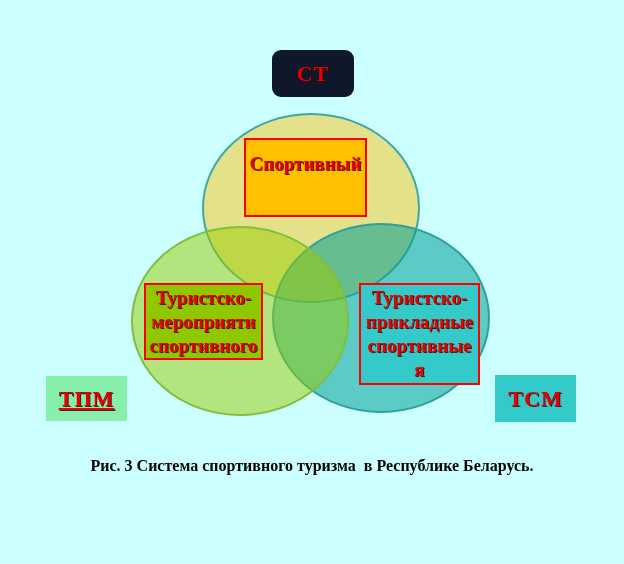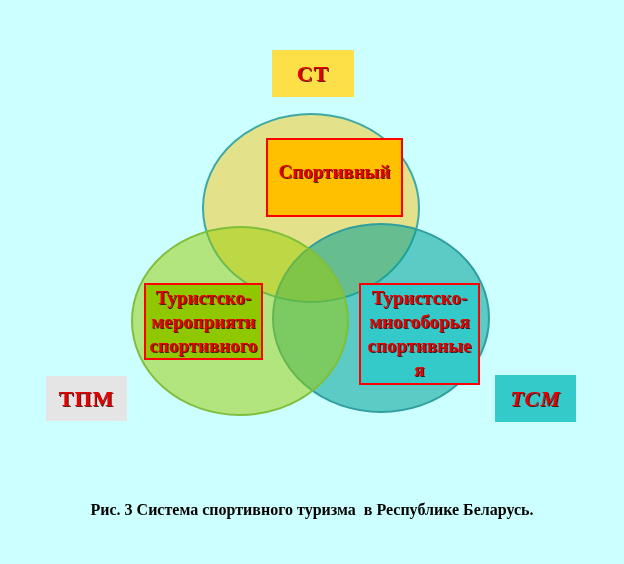--- a/index.html
+++ b/index.html
@@ -29,82 +29,82 @@
     align-items: center;
     justify-content: center;
     font-size: 22px;
     font-weight: bold;
     color: #e60000;
     text-shadow: 1px 1px 0 rgba(60, 0, 0, 0.85);
     letter-spacing: 1px;
   }
   .tag.st  { left: 272px; top: 50px;  width: 82px; height: 47px; }
   .tag.tpm { left: 46px;  top: 376px; width: 81px; height: 45px; }
-  .tag.tsm { left: 495px; top: 375px; width: 81px; height: 47px; font-style: italic; }
+  .tag.tsm { left: 495px; top: 375px; width: 81px; height: 47px; }
   .label-box {
     position: absolute;
     box-sizing: border-box;
     border: 2px solid #ff0000;
     text-align: center;
     font-size: 19px;
     font-weight: bold;
     line-height: 24px;
     color: #e60000;
     text-shadow: 1px 1px 0 rgba(60, 0, 0, 0.85);
   }
-  .label-box.sport { left: 266px; top: 138px; width: 137px; height: 79px;  padding-top: 20px; }
+  .label-box.sport { left: 244px; top: 138px; width: 123px; height: 79px;  padding-top: 12px; }
   .label-box.tpm   { left: 144px; top: 283px; width: 119px; height: 77px;  padding-top: 1px; }
   .label-box.tsm   { left: 359px; top: 283px; width: 121px; height: 102px; padding-top: 1px; }
   .caption {
     position: absolute;
     left: 0;
     right: 0;
-    top: 501px;
+    top: 457px;
     text-align: center;
     font-size: 16px;
     font-weight: bold;
     color: #000000;
     white-space: pre;
   }
 </style>
 </head>
 <body>
 
 <div class="stage" style="background: rgb(204, 255, 255);">
 
   <svg class="venn" width="624" height="564" viewBox="0 0 624 564">
     <ellipse cx="311" cy="208" rx="108" ry="94" stroke-width="2" fill="rgba(255,192,0,0.46)" stroke="#3fa8a4"></ellipse>
     <ellipse cx="381" cy="318" rx="108" ry="94" stroke-width="2" fill="rgba(0,160,150,0.55)" stroke="#2e9e9e"></ellipse>
     <ellipse cx="240" cy="321" rx="108" ry="94" stroke-width="2" fill="rgba(153,204,0,0.50)" stroke="#7fbf3c"></ellipse>
   </svg>
 
-  <div class="tag st" style="background: #fde047;">
+  <div class="tag st" style="background: #0f172a; border-radius: 9px;">
     <span>СТ</span>
   </div>
 
-  <div class="tag tpm" style="background: #e5e5e5;">
+  <div class="tag tpm" style="background: #86efac; text-decoration: underline;">
     <span>ТПМ</span>
   </div>
 
   <div class="tag tsm" style="background: rgb(53, 202, 202);">
     <span>ТСМ</span>
   </div>
 
   <div class="label-box sport" style="background: rgb(255, 192, 0);">
     <div class="ln">Спортивный</div>
   </div>
 
   <div class="label-box tpm" style="background: rgb(144, 200, 0);">
     <div class="ln">Туристско-</div>
     <div class="ln">мероприяти</div>
     <div class="ln">спортивного</div>
   </div>
 
   <div class="label-box tsm" style="background: rgb(53, 202, 202);">
     <div class="ln">Туристско-</div>
-    <div class="ln">многоборья</div>
+    <div class="ln">прикладные</div>
     <div class="ln">спортивные</div>
     <div class="ln">я</div>
   </div>
 
   <div class="caption">Рис. 3 Система спортивного туризма  в Республике Беларусь.</div>
 
 </div>
 
 </body></html>

